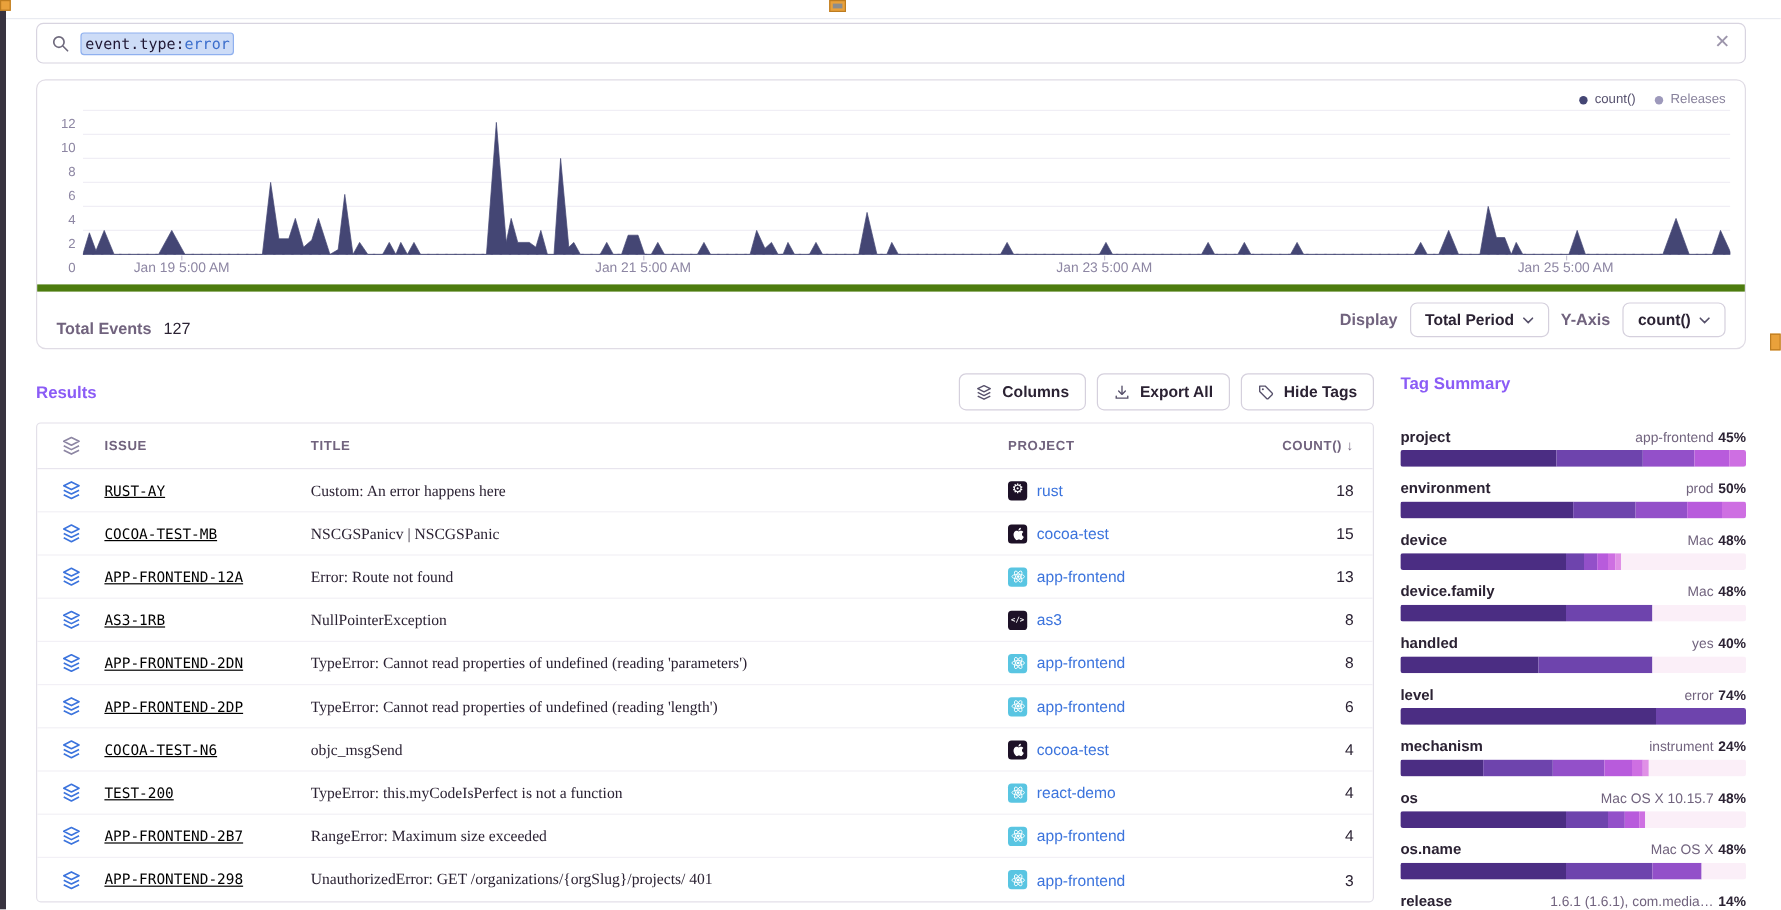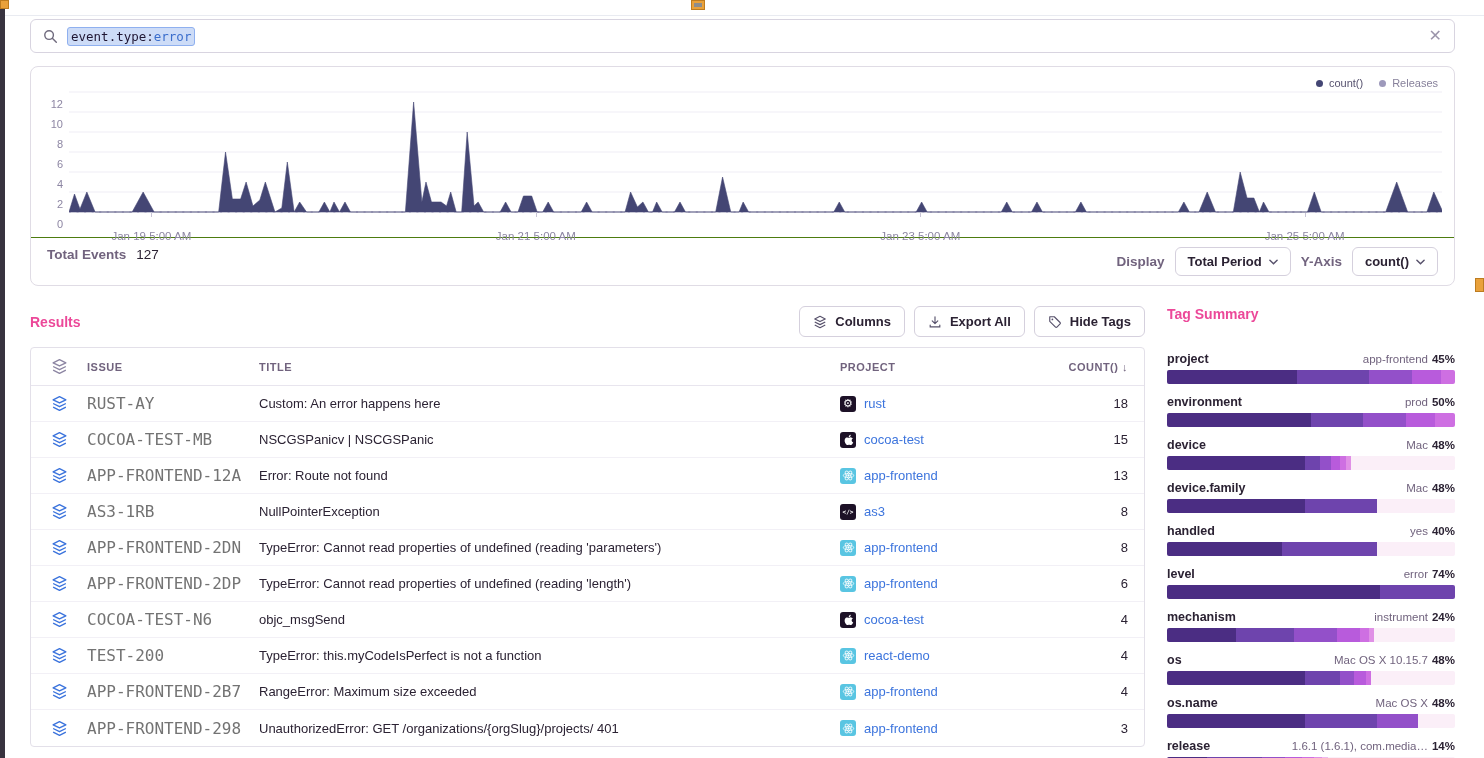--- a/index.html
+++ b/index.html
@@ -42,58 +42,58 @@
   .legend-item { display:flex; align-items:center; gap:6px; font-size:11px; color:#87819b; }
   .legend-item .dot { width:7px; height:7px; border-radius:50%; }
   .legend-item.primary { color:#57526f; }
   .plot-wrap { display:flex; padding:2px 12px 0 8px; }
   .ylabels { width:30px; position:relative; height:122px; }
   .ylabels span { position:absolute; right:6px; font-size:11px; color:#8d86a3;margin-top:12px; }
   .plot { flex:1; position:relative; }
   .plot svg { display:block; width:100%; height:122px; }
   .xlabels { position:relative; height:24px; }
   .xlabels .xtick { position:absolute; top:0; width:1px; height:4px; background:#c9c5d6; }
-  .xlabels span { position:absolute; top:17px; transform:translateX(-50%); font-size:11.5px; color:#8d86a3; white-space:nowrap; }
-  .chart-footer { border-top:1px solid #4d7c0f; padding:9px 16px; display:flex; align-items:flex-start; }
+  .xlabels span { position:absolute; top:5px; transform:translateX(-50%); font-size:11.5px; color:#8d86a3; white-space:nowrap; }
+  .chart-footer { border-top:6px solid #4d7c0f; padding:9px 16px; display:flex; align-items:flex-end; }
   .tf-label { font-weight:700; color:#71637e; font-size:13.5px; }
   .tf-value { margin-left:10px; color:#2b2233; font-size:13.5px; }
   .footer-right { margin-left:auto; display:flex; align-items:center; gap:10px; }
   .dd-btn {
     display:inline-flex; align-items:center; gap:7px; background:#fff;
     border:1px solid #d5d0dd; border-radius:6px; padding:6px 12px;
     font-weight:700; font-size:13px; color:#2b2233; cursor:pointer;
     font-family:"Liberation Sans", sans-serif;
   }
   .chev { width:9px; height:6px; }
 
   
   .main-row { margin-top:20px; display:flex; gap:22px; }
   .results-col { flex:1; min-width:0; }
   .results-head { display:flex; align-items:center; margin-bottom:10px; }
-  .section-heading { font-weight:700; color:#ec4899; font-size:14px; }
+  .section-heading { font-weight:700; color:#8b5cf6; font-size:14px; }
   .btn-group { margin-left:auto; display:flex; gap:9px; }
   .tool-btn {
     display:inline-flex; align-items:center; gap:8px; background:#fff;
     border:1px solid #d5d0dd; border-radius:6px; height:31px; padding:0 13px;
     font-weight:700; font-size:13px; color:#2b2233; cursor:pointer;
     font-family:"Liberation Sans", sans-serif;
   }
   .tool-btn svg { flex:none; }
 
   
   .table { border:1px solid #e3e0e9; border-radius:4px; background:#fff; overflow:hidden; }
   .tr { display:grid; grid-template-columns:56px 172px 1fr 212px 92px; align-items:center; }
   .tr.head { height:38px; border-bottom:1px solid #e8e5ee; }
   .tr.row { height:36px; border-bottom:1px solid #f2f0f6; }
   .tr.row:last-child { border-bottom:none; }
   .th { font-size:11px; font-weight:700; color:#71637e; letter-spacing:.5px; }
   .c-icon { display:flex; justify-content:center; }
   .c-count { text-align:right; padding-right:16px; }
-  .issue-link { color:#737373; font-size:16px; cursor:pointer; }
-  .title-cell { font-size:13px; color:#2b2233; white-space:nowrap; overflow:hidden; text-overflow:ellipsis; padding-right:12px; }
+  .issue-link { color:#000000; font-size:12px; cursor:pointer;text-decoration:underline; }
+  .title-cell { font-size:13px; color:#2b2233; white-space:nowrap; overflow:hidden; text-overflow:ellipsis; padding-right:12px;font-family:Liberation Serif, serif; }
   .proj-cell { display:flex; align-items:center; gap:8px; }
   .proj-badge { width:16px; height:16px; border-radius:3px; display:flex; align-items:center; justify-content:center; flex:none; color:#fff; }
   .proj-badge.dark { background:#1d1127; }
   .proj-badge.cyan { background:#59c5e2; }
   .proj-badge .code-txt { font-family:"DejaVu Sans Mono", monospace; font-size:6px; font-weight:700; color:#fff; }
   .proj-name { color:#3c74dd; font-size:13px; cursor:pointer; white-space:nowrap; }
   .count-cell { font-size:13px; color:#2b2233;text-align:right; }
 
   
   .tags-col { width:288px; flex:none; }

